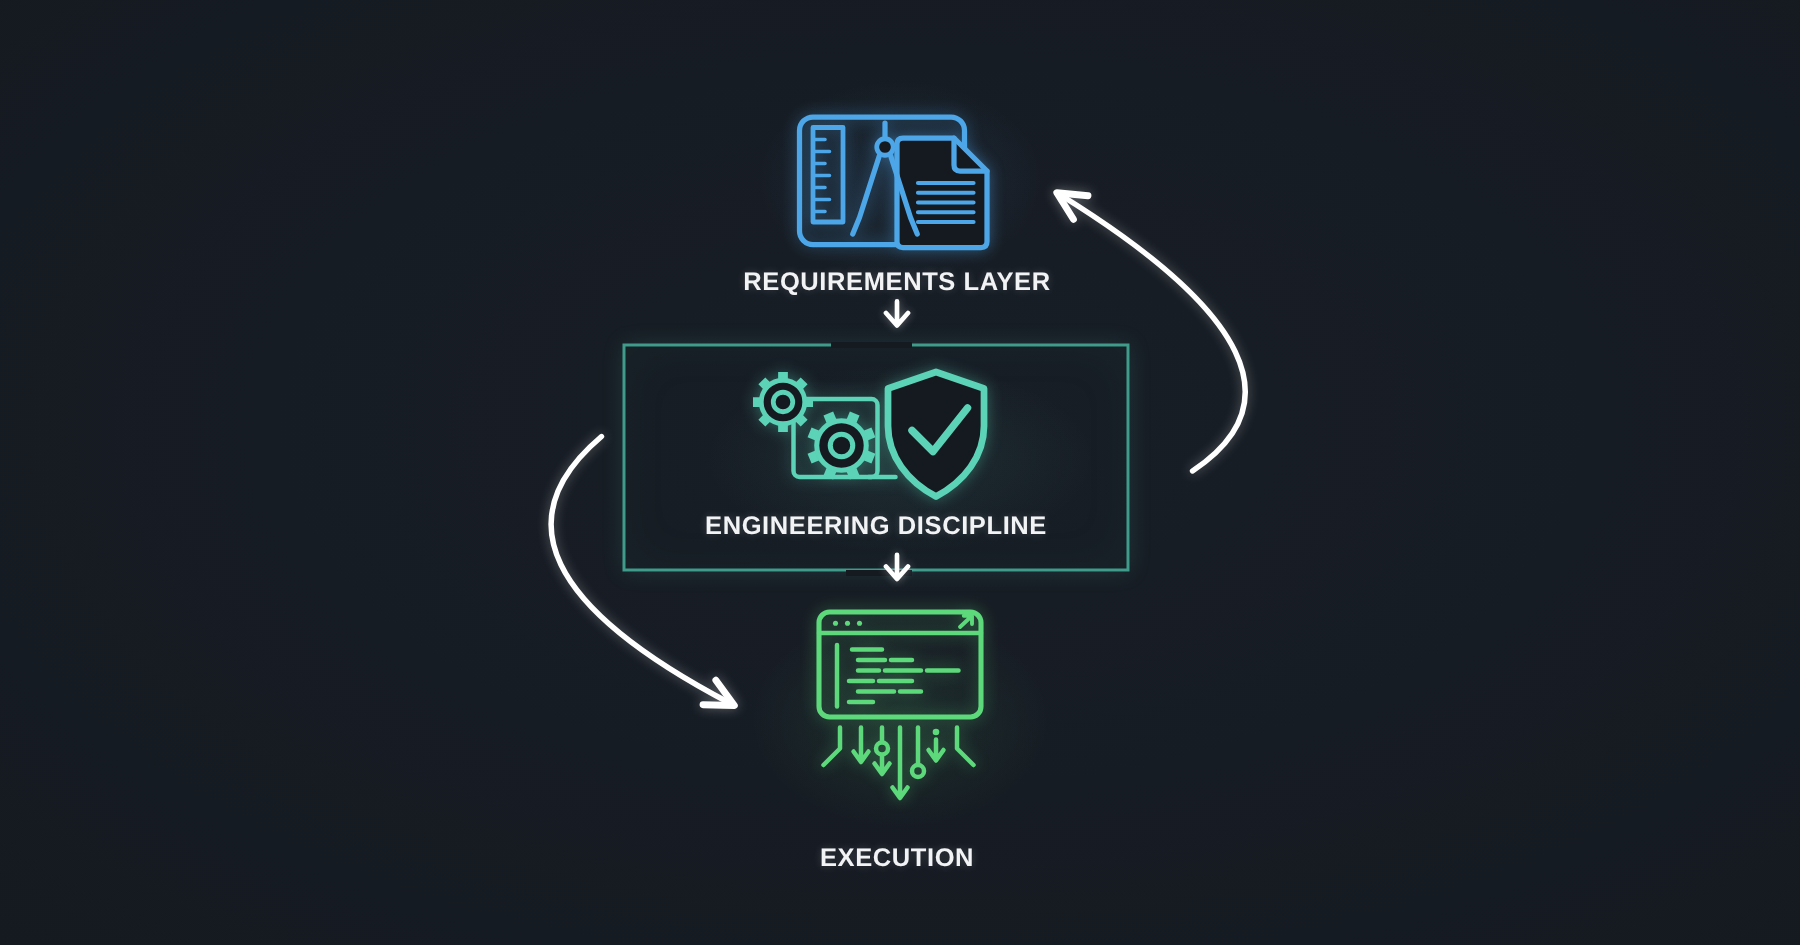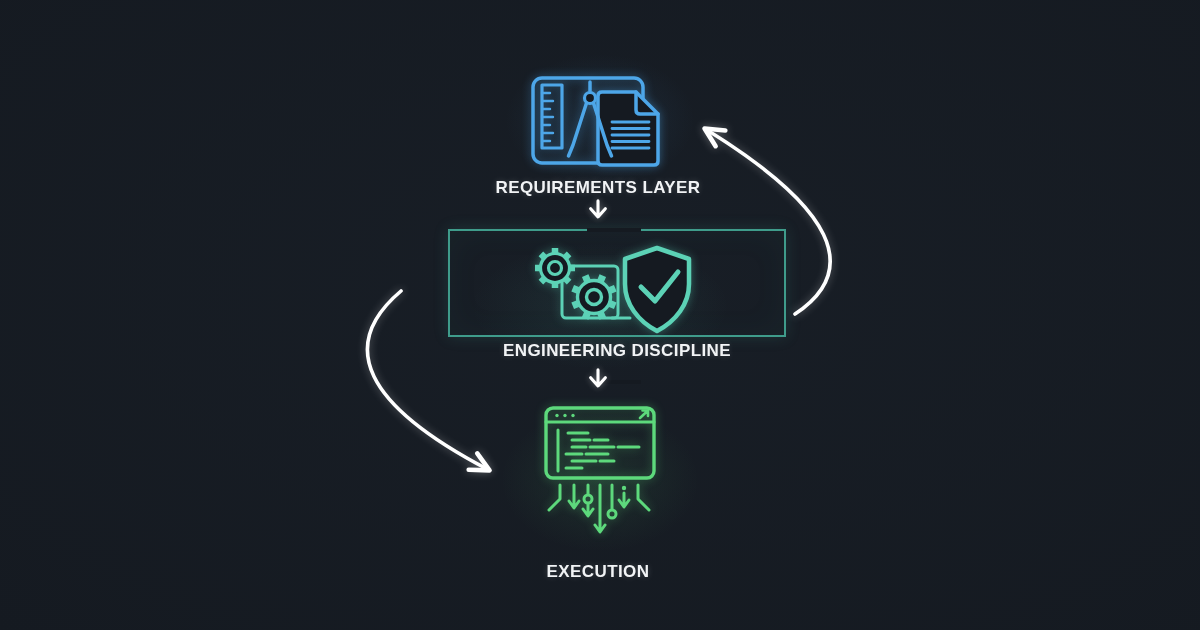--- a/index.html
+++ b/index.html
@@ -18,21 +18,21 @@
   .label{
     position:absolute;left:448px;width:300px;text-align:center;
     font-size:17px;font-weight:700;letter-spacing:.4px;line-height:18px;
     text-shadow:0 0 6px rgba(255,255,255,.18);
   }
   .icon{position:absolute;}
   .icon-req{filter:drop-shadow(0 0 5px rgba(77,166,232,.45));}
   .icon-eng{filter:drop-shadow(0 0 5px rgba(87,207,180,.40));}
   .icon-exec{filter:drop-shadow(0 0 5px rgba(93,217,124,.40));}
   .discipline-box{
-    position:absolute;left:448px;top:229px;width:338px;height:108px;
+    position:absolute;left:415px;top:229px;width:338px;height:152px;
     box-sizing:border-box;border:2px solid;
     box-shadow:0 0 14px rgba(63,156,139,.20), inset 0 0 34px rgba(63,156,139,.05);
   }
   .discipline-box .label{left:0;width:334px;top:111px;}
   .notch{position:absolute;height:4px;}
   .notch-top{left:137px;top:-3px;width:54px;}
   .notch-bottom{left:147px;top:149px;width:44px;}
   .down-arrow{position:absolute;filter:drop-shadow(0 0 3px rgba(255,255,255,.35));}
   .overlay{position:absolute;left:0;top:0;pointer-events:none;
     filter:drop-shadow(0 0 4px rgba(255,255,255,.32));}

